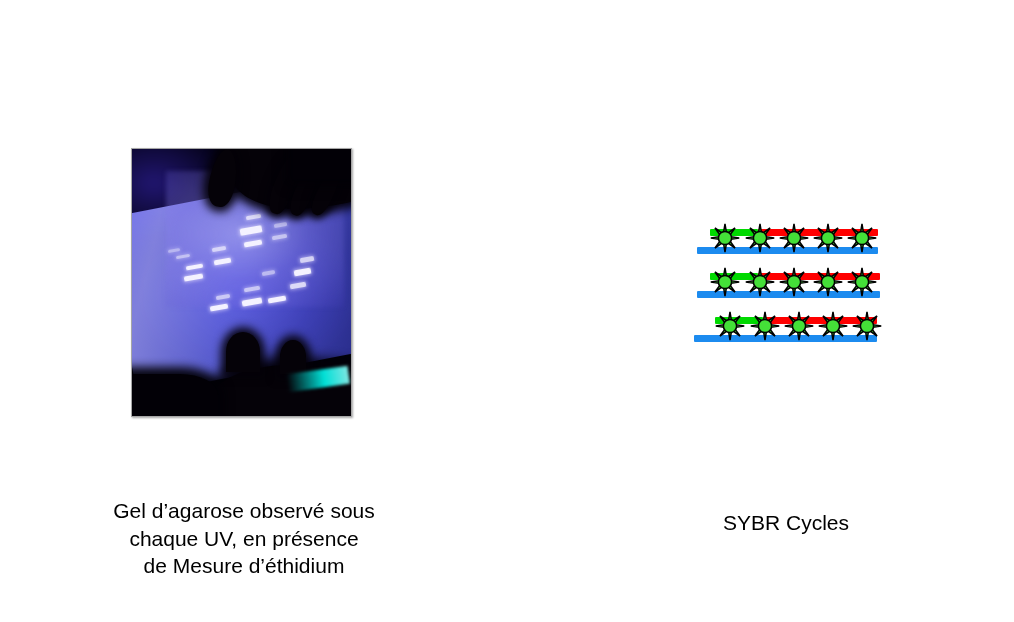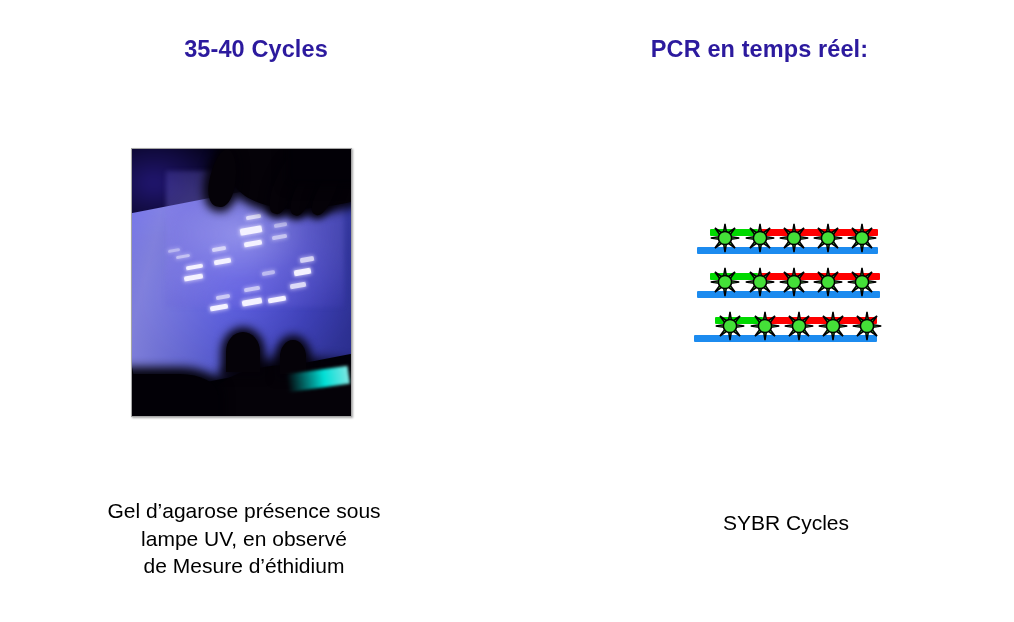--- a/index.html
+++ b/index.html
@@ -200,25 +200,23 @@
     white-space: nowrap;
   }
   #left-caption { left: 22px; top: 497px; width: 444px; }
   #right-caption { left: 560px; top: 509px; width: 452px; }
   .caption-line { display: block; }
 </style>
 </head>
 <body>
 
 <div id="left-title" class="slide-title">
-  <span class="title-line">35-40 Cycles</span>
 </div>
 
 <div id="right-title" class="slide-title">
-  <span class="title-line">PCR en temps réel:</span>
 </div>
 
 <div id="gel-photo-frame">
   <div id="gel-photo">
     <div class="gel-wash-tl"></div>
     <div class="gel-glow"></div>
     <div class="gel-slab"></div>
     <div class="gel-slab-core"></div>
 
     <div class="band" style="left:52px;  top:126px; width:19px; height:5px; transform:rotate(-10deg);"></div>
@@ -366,20 +364,20 @@
       <div class="burst" style="left: 166px; top: 1px;">
         <svg viewBox="0 0 30 30" xmlns="http://www.w3.org/2000/svg">
           <polygon points="13.63,9.16 15.00,0.80 16.37,9.16 18.16,9.90 25.04,4.96 20.10,11.84 20.84,13.63 29.20,15.00 20.84,16.37 20.10,18.16 25.04,25.04 18.16,20.10 16.37,20.84 15.00,29.20 13.63,20.84 11.84,20.10 4.96,25.04 9.90,18.16 9.16,16.37 0.80,15.00 9.16,13.63 9.90,11.84 4.96,4.96 11.84,9.90" fill="#44E038" stroke="#000000" stroke-width="1.5" stroke-linejoin="miter"></polygon>
           <circle cx="15" cy="15" r="6.6" fill="#44E038" stroke="#000000" stroke-width="1.5"></circle>
         </svg>
       </div>
     </div>
   </div>
 
 <div id="left-caption" class="caption">
-  <span class="caption-line">Gel d’agarose présence sous</span>
-  <span class="caption-line">lampe UV, en observé</span>
+  <span class="caption-line">Gel d’agarose observé sous</span>
+  <span class="caption-line">chaque UV, en présence</span>
   <span class="caption-line">de Mesure d’éthidium</span>
 </div>
 
 <div id="right-caption" class="caption">
   <span class="caption-line">SYBR Cycles</span>
 </div>
 
 </body></html>

